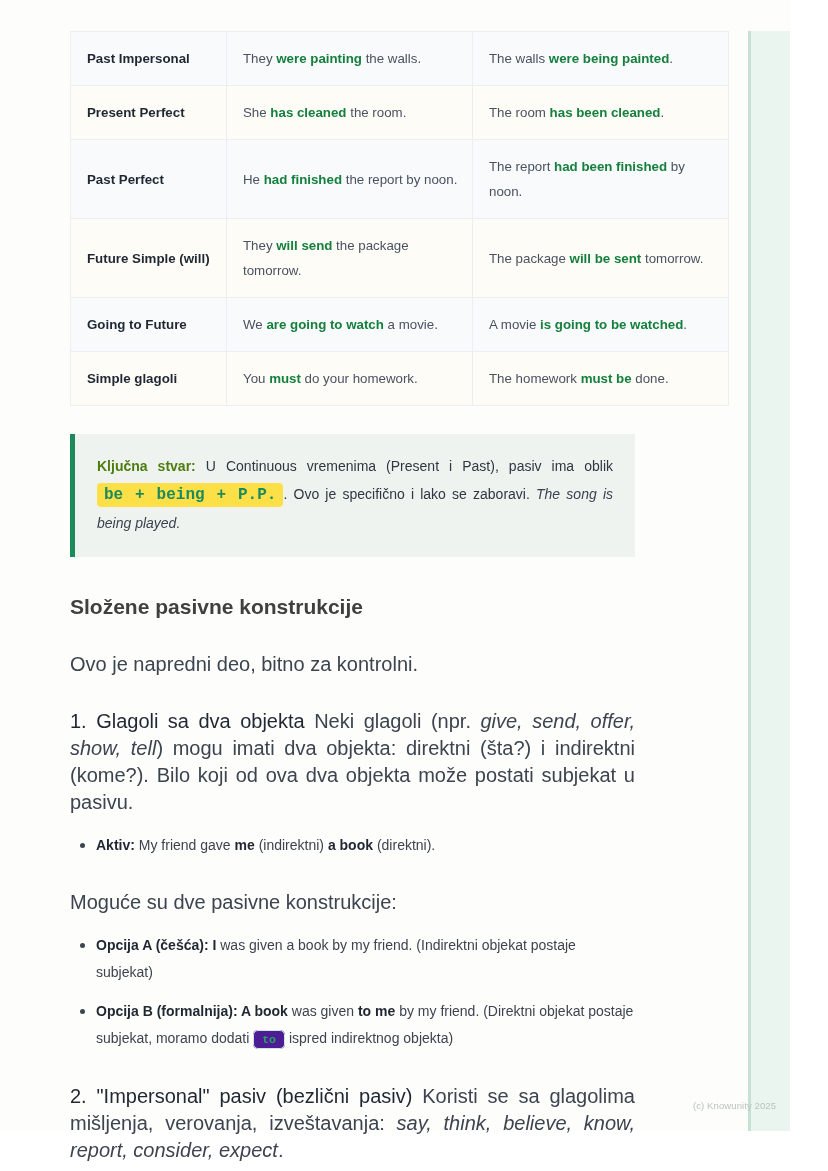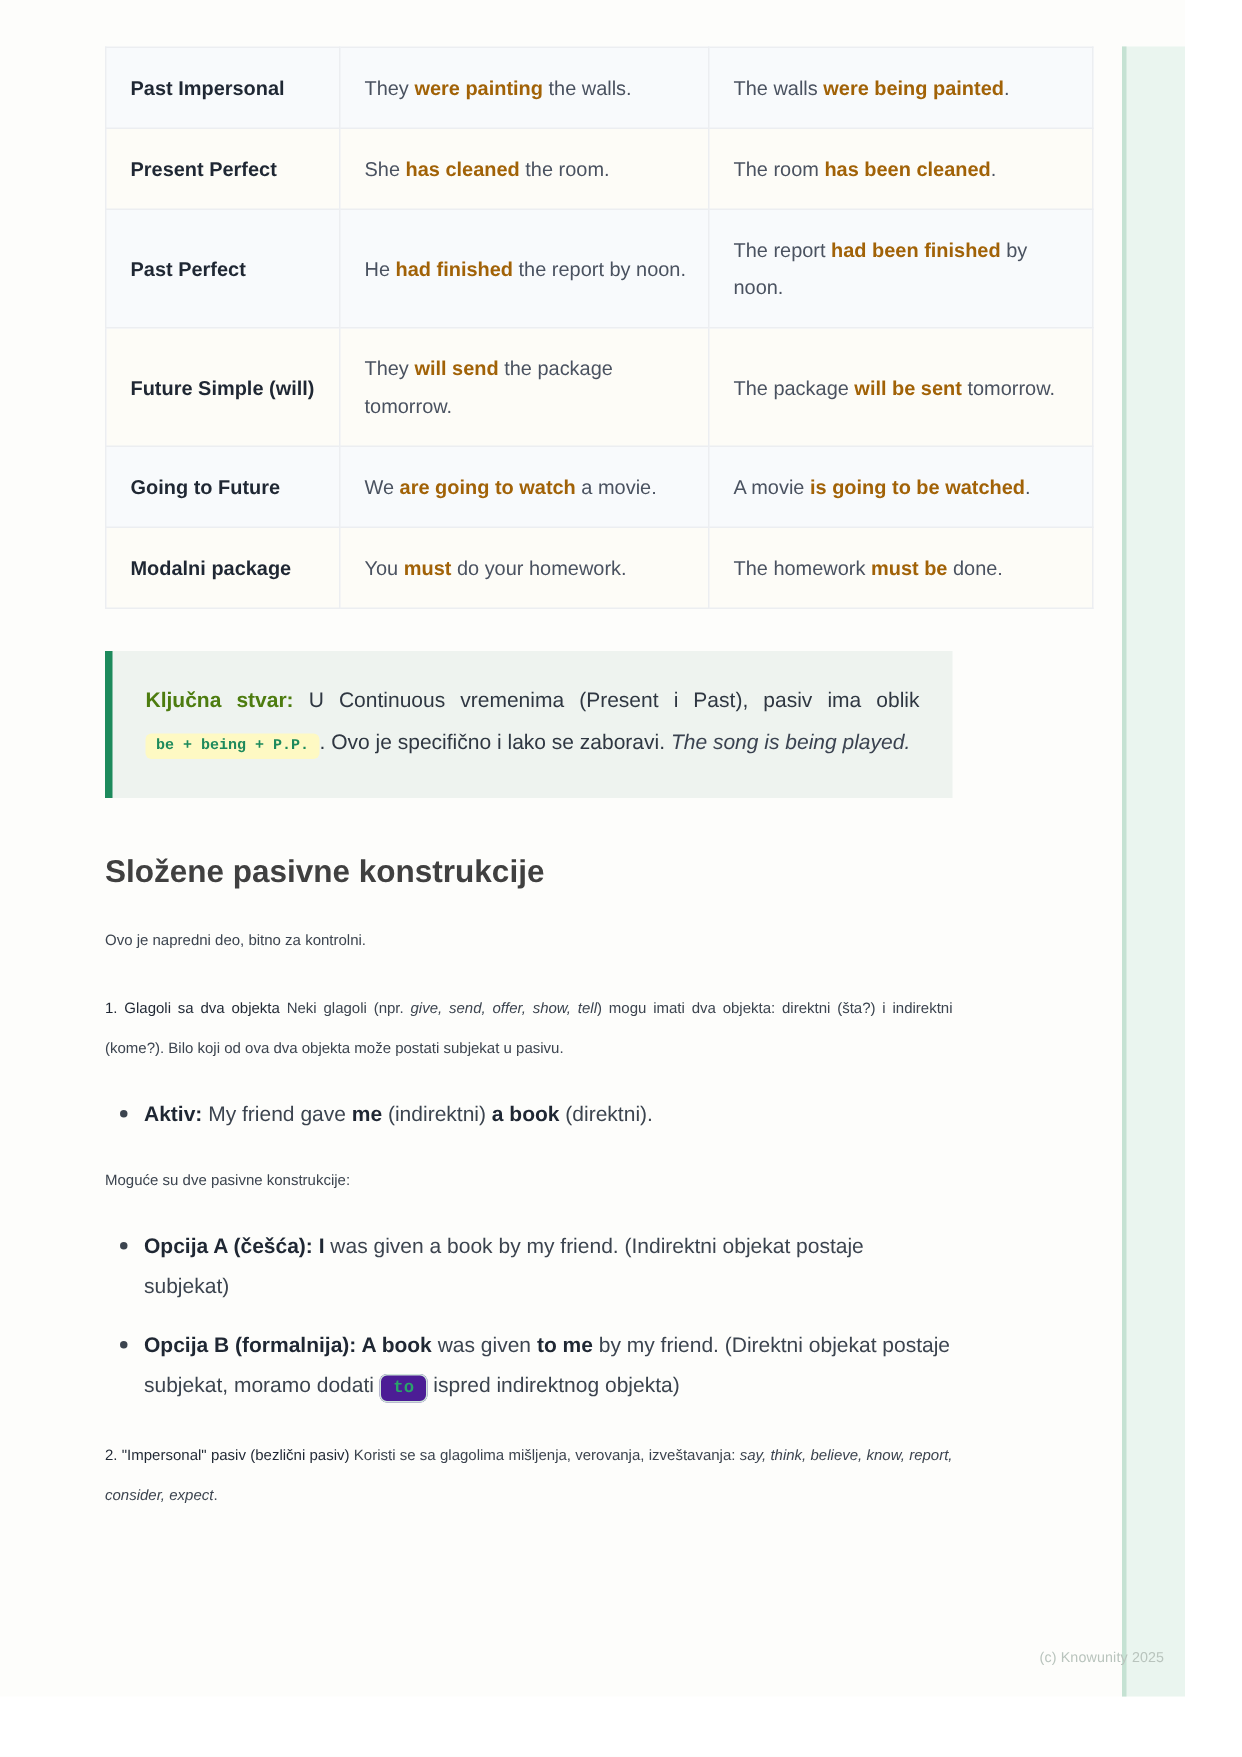--- a/index.html
+++ b/index.html
@@ -62,21 +62,21 @@
   }
   .grammar-table tr.rA td { background: #f8fafc; }
   .grammar-table tr.rB td { background: #fdfcf7; }
   .grammar-table td.c0 {
     width: 125px;
     font-weight: bold;
     color: #1f2733;
   }
   .grammar-table td.c1 { width: 215px; }
   .grammar-table td.c2 { width: 225px; }
-  .grammar-table b { color: #a16207; font-weight: bold; }
+  .grammar-table b { color: #15803d; font-weight: bold; }
 
   
   .callout {
     margin-top: 28px;
     background: #eef3ef;
     border-left: 5px solid #1d8a5c;
     padding: 18px 22px 20px 22px;
     box-sizing: border-box;
     width: 565px;
   }
@@ -86,22 +86,22 @@
     line-height: 28px;
     color: #2f3742;
     text-align: justify;
   }
   .callout b { color: #4d7c0f; font-weight: bold; }
   .callout i { font-style: italic; color: #3a4插; }
   .callout i { font-style: italic; color: #3a4250; }
 
   code.chip {
     font-family: "Liberation Mono", "DejaVu Sans Mono", monospace;
-    font-size: 10px;
-    background: #fef9c3;
+    font-size: 16px;
+    background: #fde047;
     color: #1d8a5c;
     border-radius: 4px;
     padding: 3px 7px;
     white-space: nowrap;
     font-weight: bold;
   }
   code.chip-sm {
     font-family: "Liberation Mono", "DejaVu Sans Mono", monospace;
     font-size: 11.5px;
     background: #4c1d95;
@@ -115,22 +115,22 @@
 
   
   h2.section-title {
     margin: 36px 0 0 0;
     font-size: 21px;
     line-height: 28px;
     font-weight: bold;
     color: #404040;
   }
   p.body {
-    margin: 18px 0 0 0;
-    font-size: 10px;
+    margin: 30px 0 0 0;
+    font-size: 20px;
     line-height: 27px;
     color: #3c444f;
     text-align: justify;
   }
   p.body.lead { text-align: left; }
   p.body b { color: #1f2733; font-weight: normal; }
   p.body i { font-style: italic; }
 
   ul.bullets {
     margin: 16px 0 0 0;
@@ -197,21 +197,21 @@
         <td class="c0">Future Simple (will)</td>
         <td class="c1"><span>They </span><b>will send</b><span> the package tomorrow.</span></td>
         <td class="c2"><span>The package </span><b>will be sent</b><span> tomorrow.</span></td>
       </tr>
       <tr class="rA">
         <td class="c0">Going to Future</td>
         <td class="c1"><span>We </span><b>are going to watch</b><span> a movie.</span></td>
         <td class="c2"><span>A movie </span><b>is going to be watched</b><span>.</span></td>
       </tr>
       <tr class="rB">
-        <td class="c0">Modalni package</td>
+        <td class="c0">Simple glagoli</td>
         <td class="c1"><span>You </span><b>must</b><span> do your homework.</span></td>
         <td class="c2"><span>The homework </span><b>must be</b><span> done.</span></td>
       </tr>
     </tbody>
   </table>
 
   <div class="callout">
     <p><b>Ključna stvar:</b><span> U Continuous vremenima (Present i Past), pasiv ima oblik </span><code class="chip">be + being + P.P.</code><span>. Ovo je specifično i lako se zaboravi. </span><i>The song is being played.</i></p>
   </div>
 

